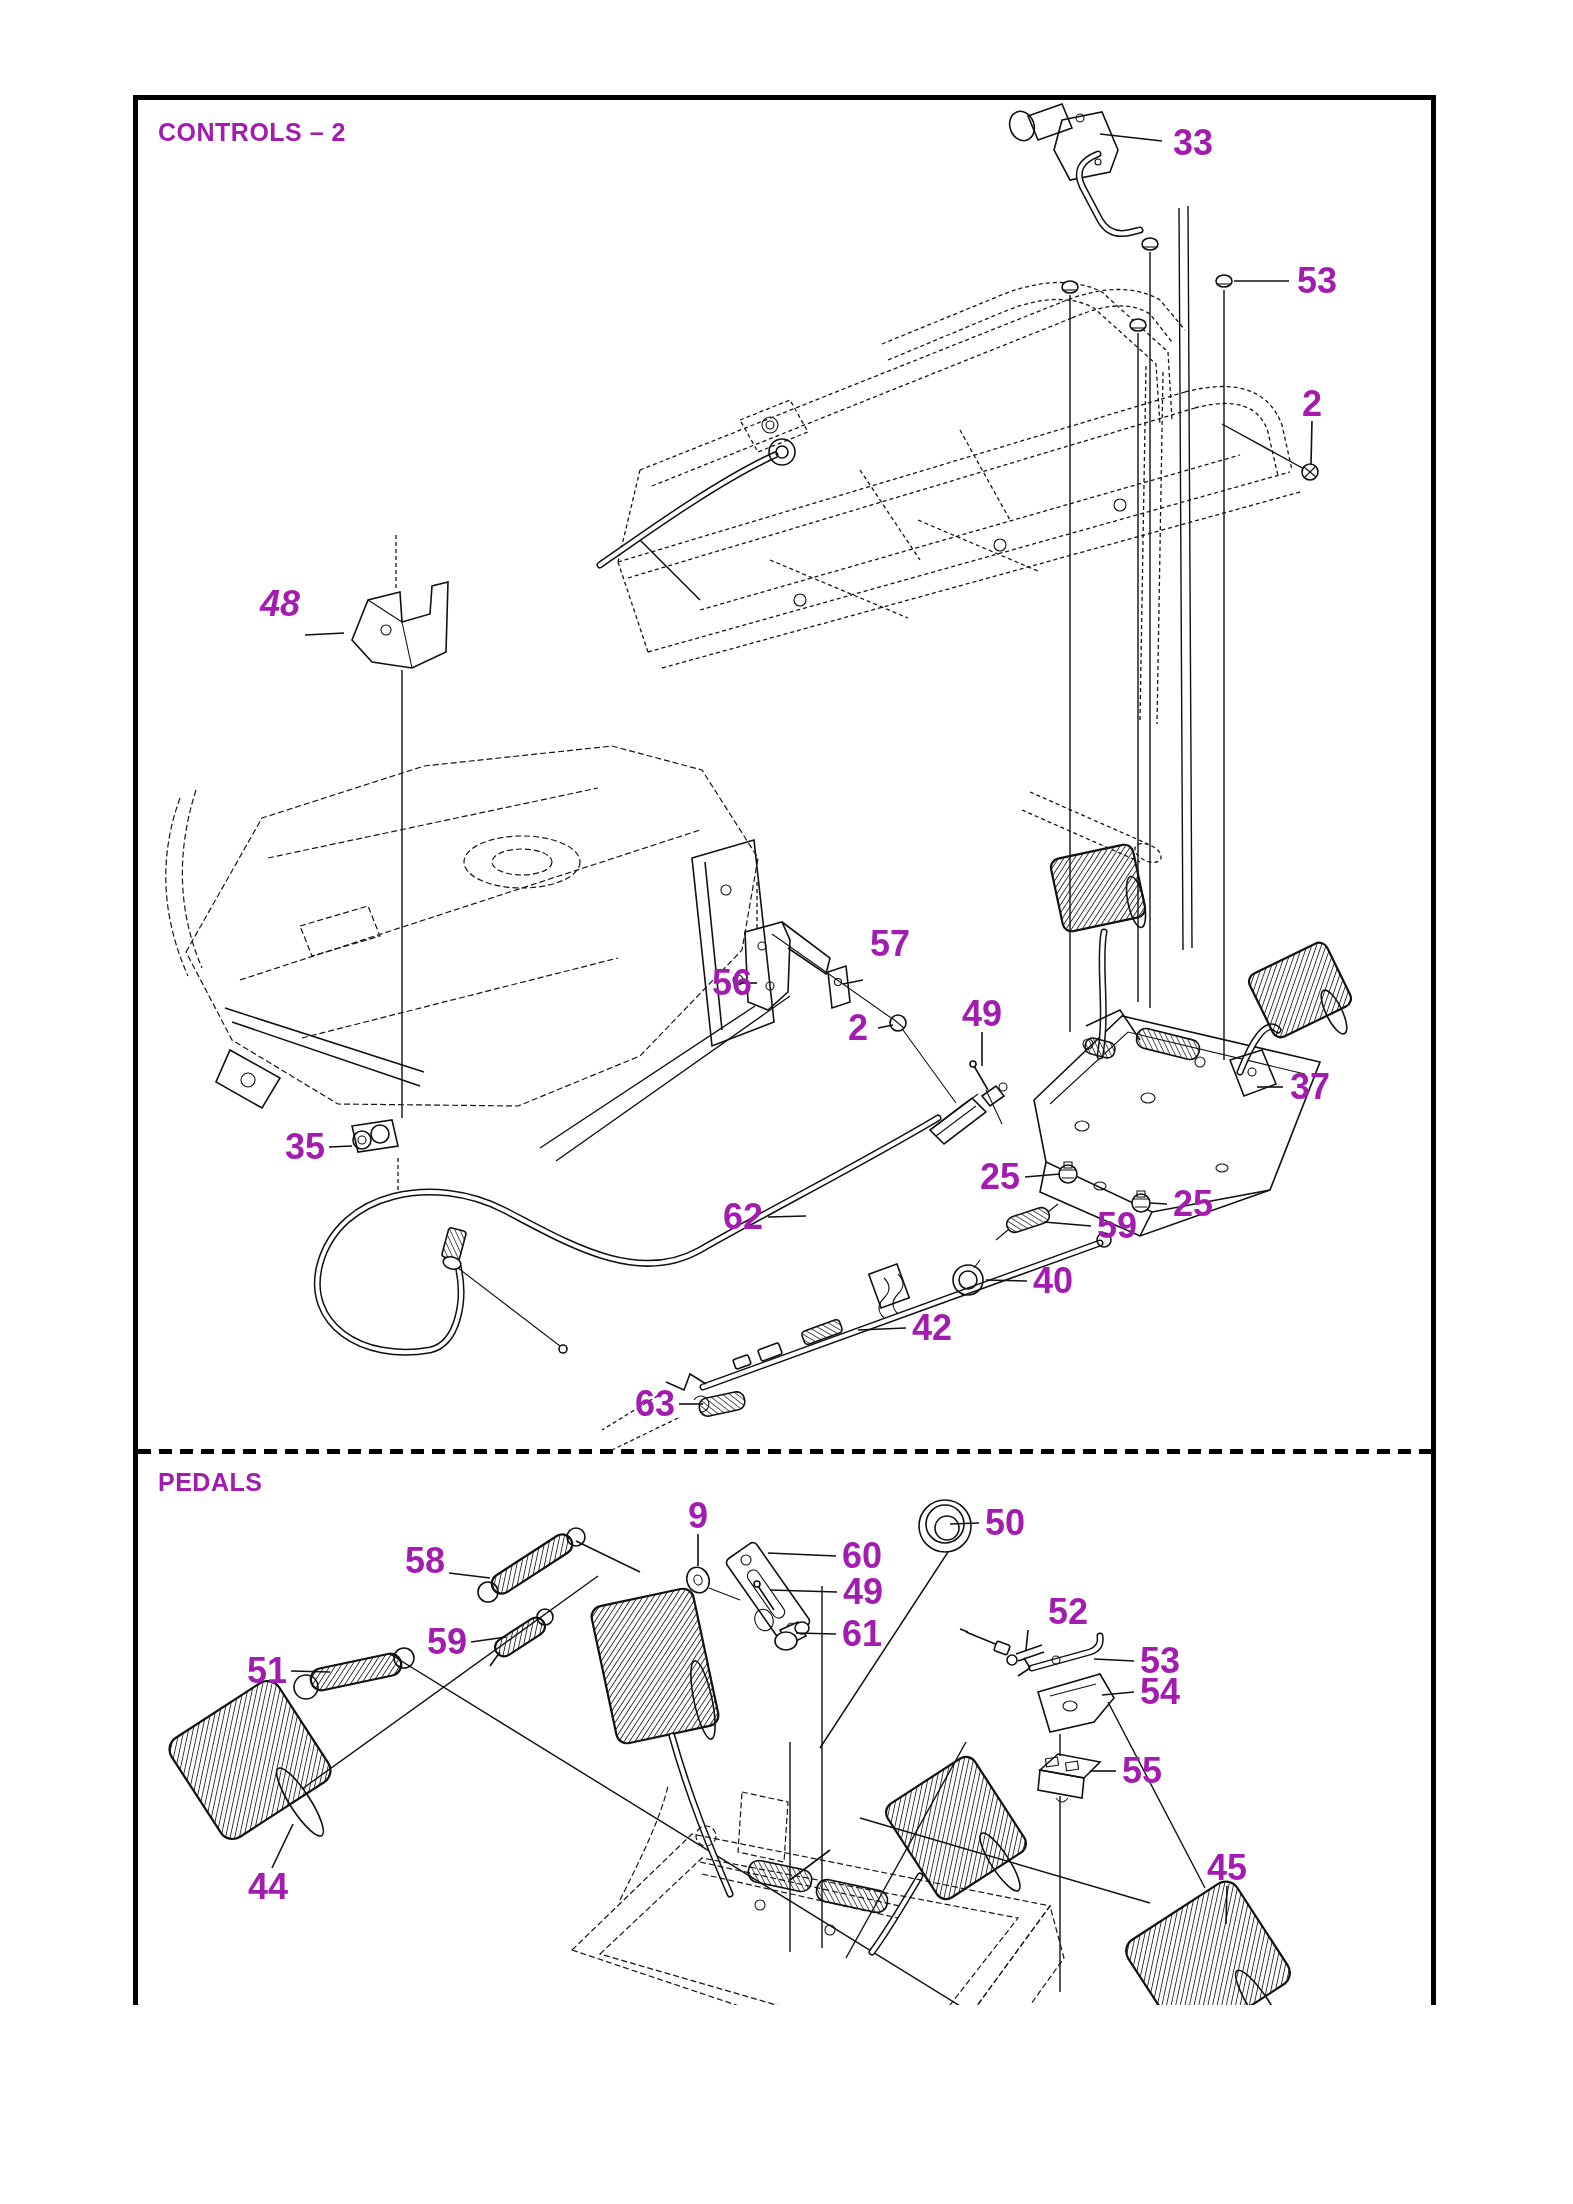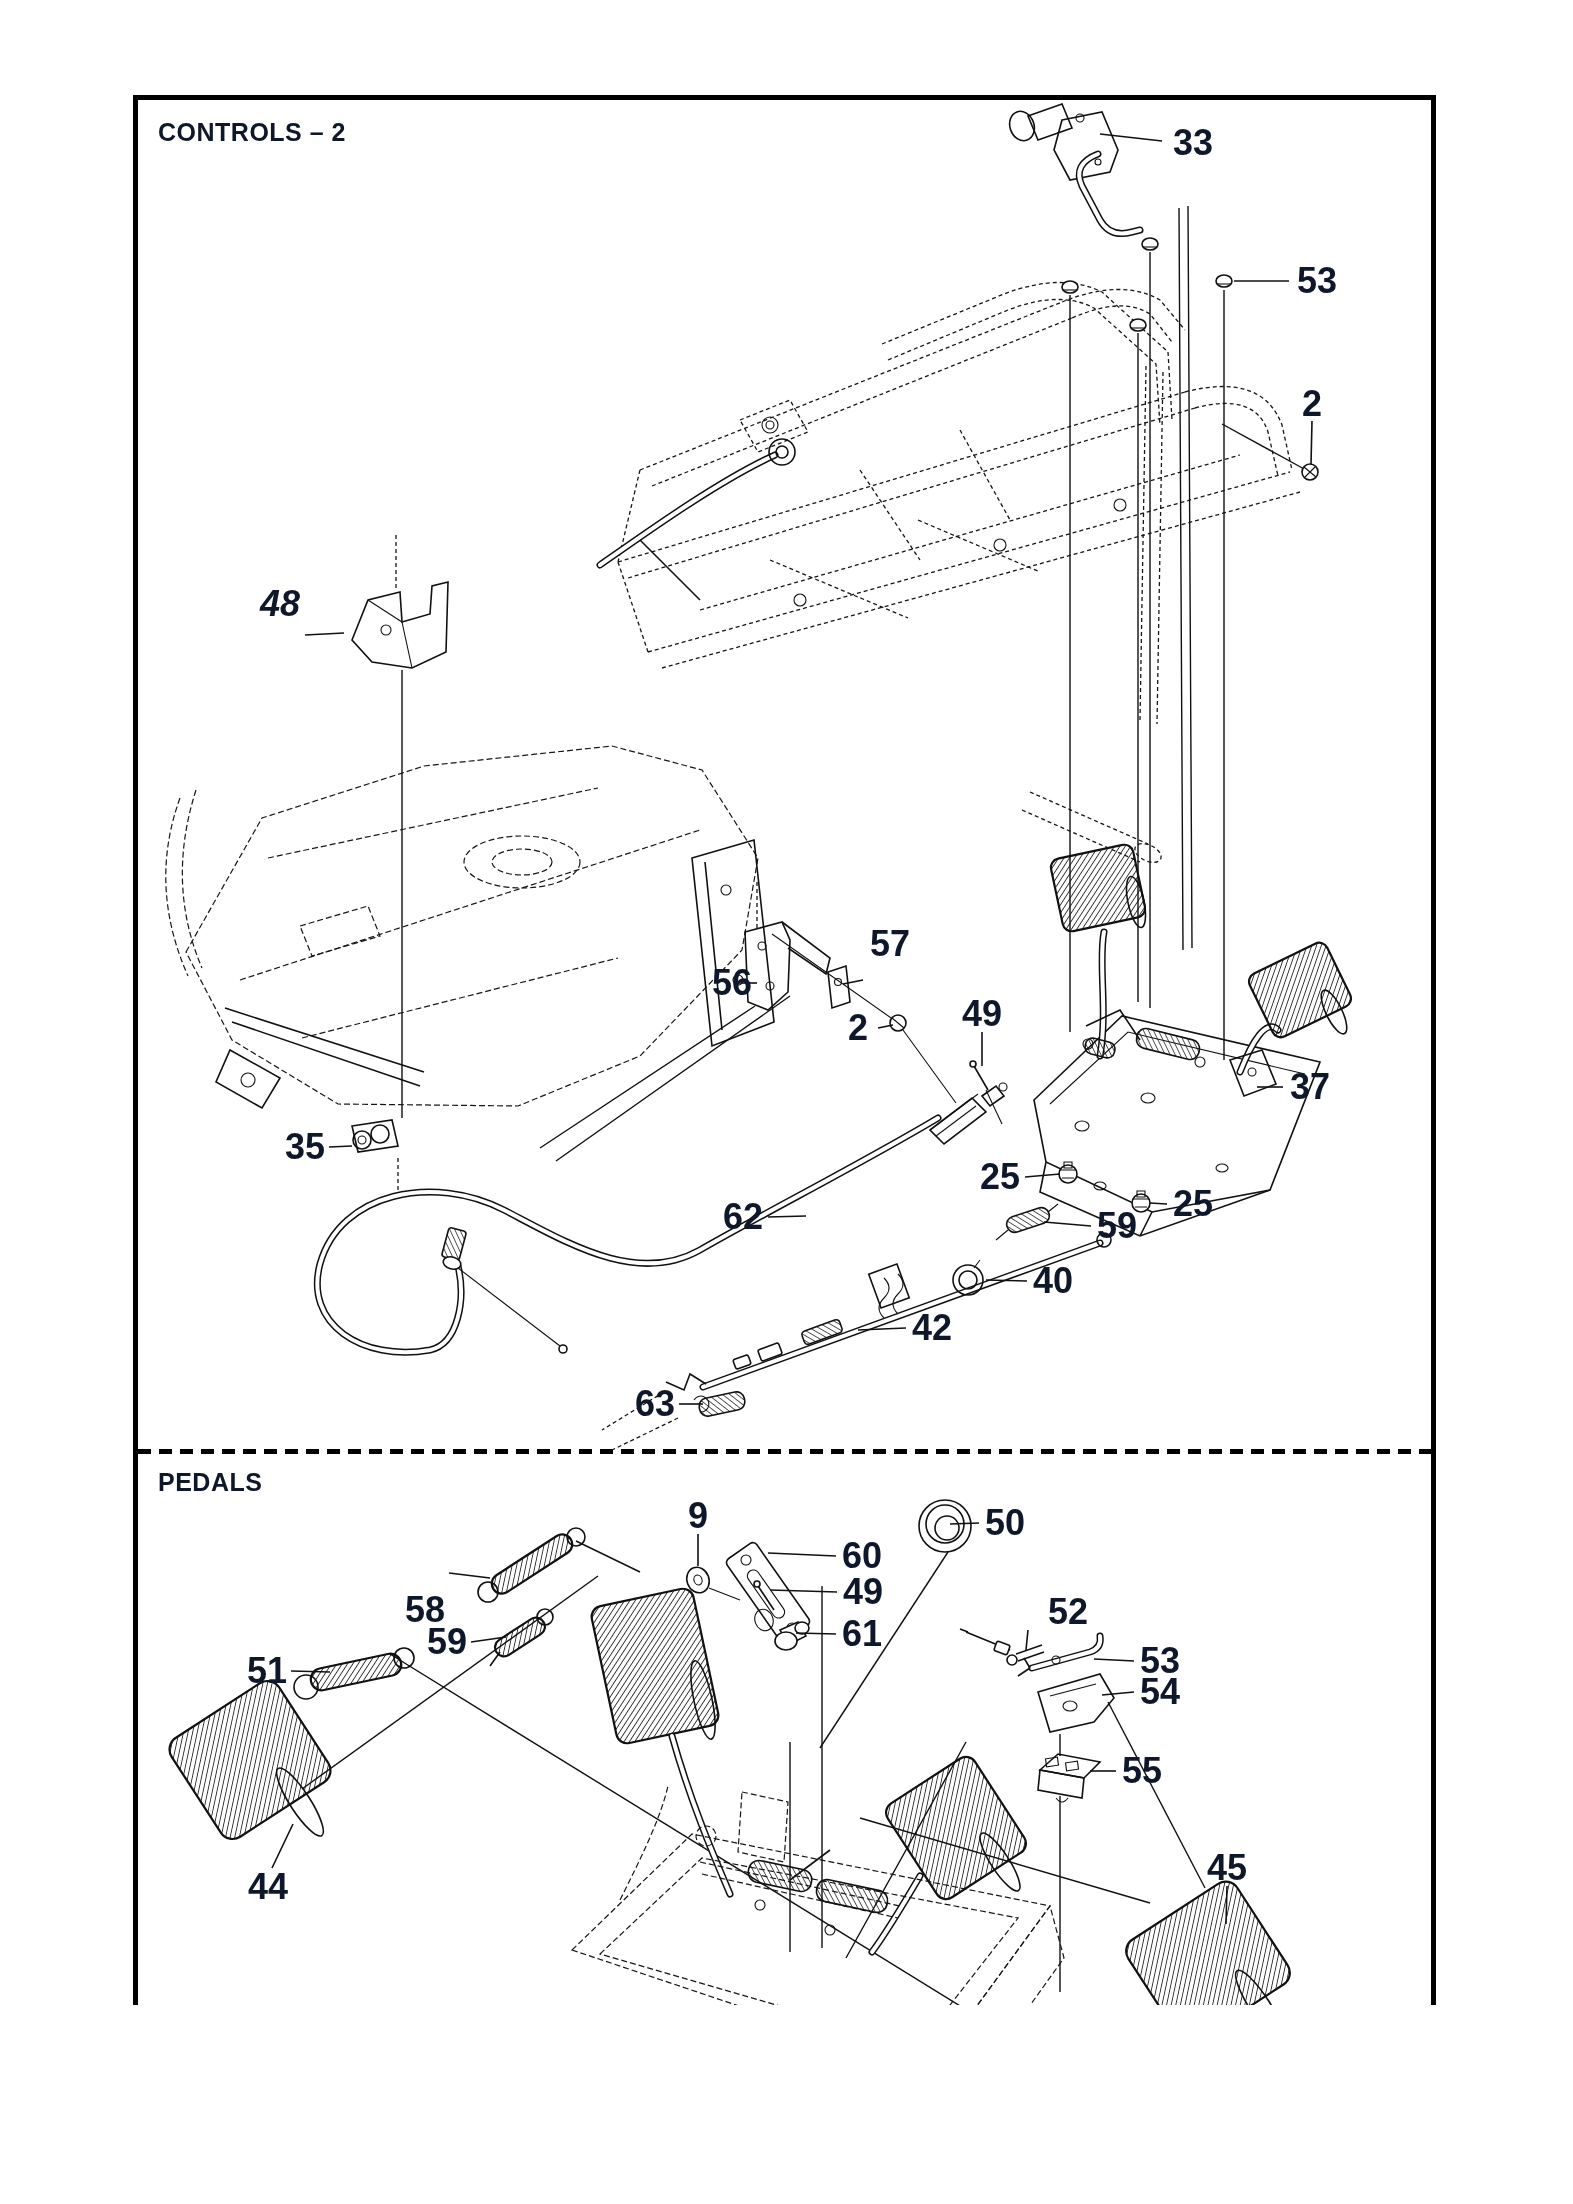--- a/index.html
+++ b/index.html
@@ -1,17 +1,17 @@
 <!DOCTYPE html>
 <html><head>
 <meta charset="utf-8">
 <style>
   html,body{margin:0;padding:0;background:#fff;}
   .page{position:relative;width:1573px;height:2005px;background:#fff;overflow:hidden;
-        font-family:"Liberation Sans",sans-serif;color:#0f172a;}
+        font-family:"Liberation Sans",sans-serif;color:#a21caf;}
   .frame{position:absolute;left:133px;top:95px;width:1303px;height:2008px;
          border:5px solid #000;box-sizing:border-box;}
   .section-title{position:absolute;font-size:25px;font-weight:bold;letter-spacing:.5px;white-space:pre;}
   #title-controls{left:158px;top:118px;}
   #title-pedals{left:158px;top:1468px;}
   .divider{position:absolute;left:138px;top:1449px;width:1295px;height:5px;
            background:repeating-linear-gradient(90deg,#000 0 13px,transparent 13px 21px);}
   .callout{position:absolute;transform:translate(-50%,-50%);font-size:36px;font-weight:bold;
            line-height:1;white-space:nowrap;}
   svg{position:absolute;left:0;top:0;}
@@ -396,21 +396,21 @@
       <div class="callout" style="left: 743px; top: 1217px;">62</div>
       <div class="callout" style="left: 1053px; top: 1281px;">40</div>
       <div class="callout" style="left: 932px; top: 1328px;">42</div>
       <div class="callout" style="left: 655px; top: 1404px;">63</div>
       <div class="callout" style="left: 305px; top: 1147px;">35</div>
       <div class="callout" style="left: 698px; top: 1516px;">9</div>
       <div class="callout" style="left: 1005px; top: 1523px;">50</div>
       <div class="callout" style="left: 862px; top: 1556px;">60</div>
       <div class="callout" style="left: 863px; top: 1592px;">49</div>
       <div class="callout" style="left: 862px; top: 1634px;">61</div>
-      <div class="callout" style="left: 425px; top: 1610px;">58</div>
+      <div class="callout" style="left: 425px; top: 1561px;">58</div>
       <div class="callout" style="left: 447px; top: 1642px;">59</div>
       <div class="callout" style="left: 267px; top: 1671px;">51</div>
       <div class="callout" style="left: 1028px; top: 1612px; margin-left: 40px;">52</div>
       <div class="callout" style="left: 1160px; top: 1661px;">53</div>
       <div class="callout" style="left: 1160px; top: 1692px;">54</div>
       <div class="callout" style="left: 1142px; top: 1771px;">55</div>
       <div class="callout" style="left: 268px; top: 1887px;">44</div>
       <div class="callout" style="left: 1227px; top: 1868px;">45</div>
     </div>
 </div>

